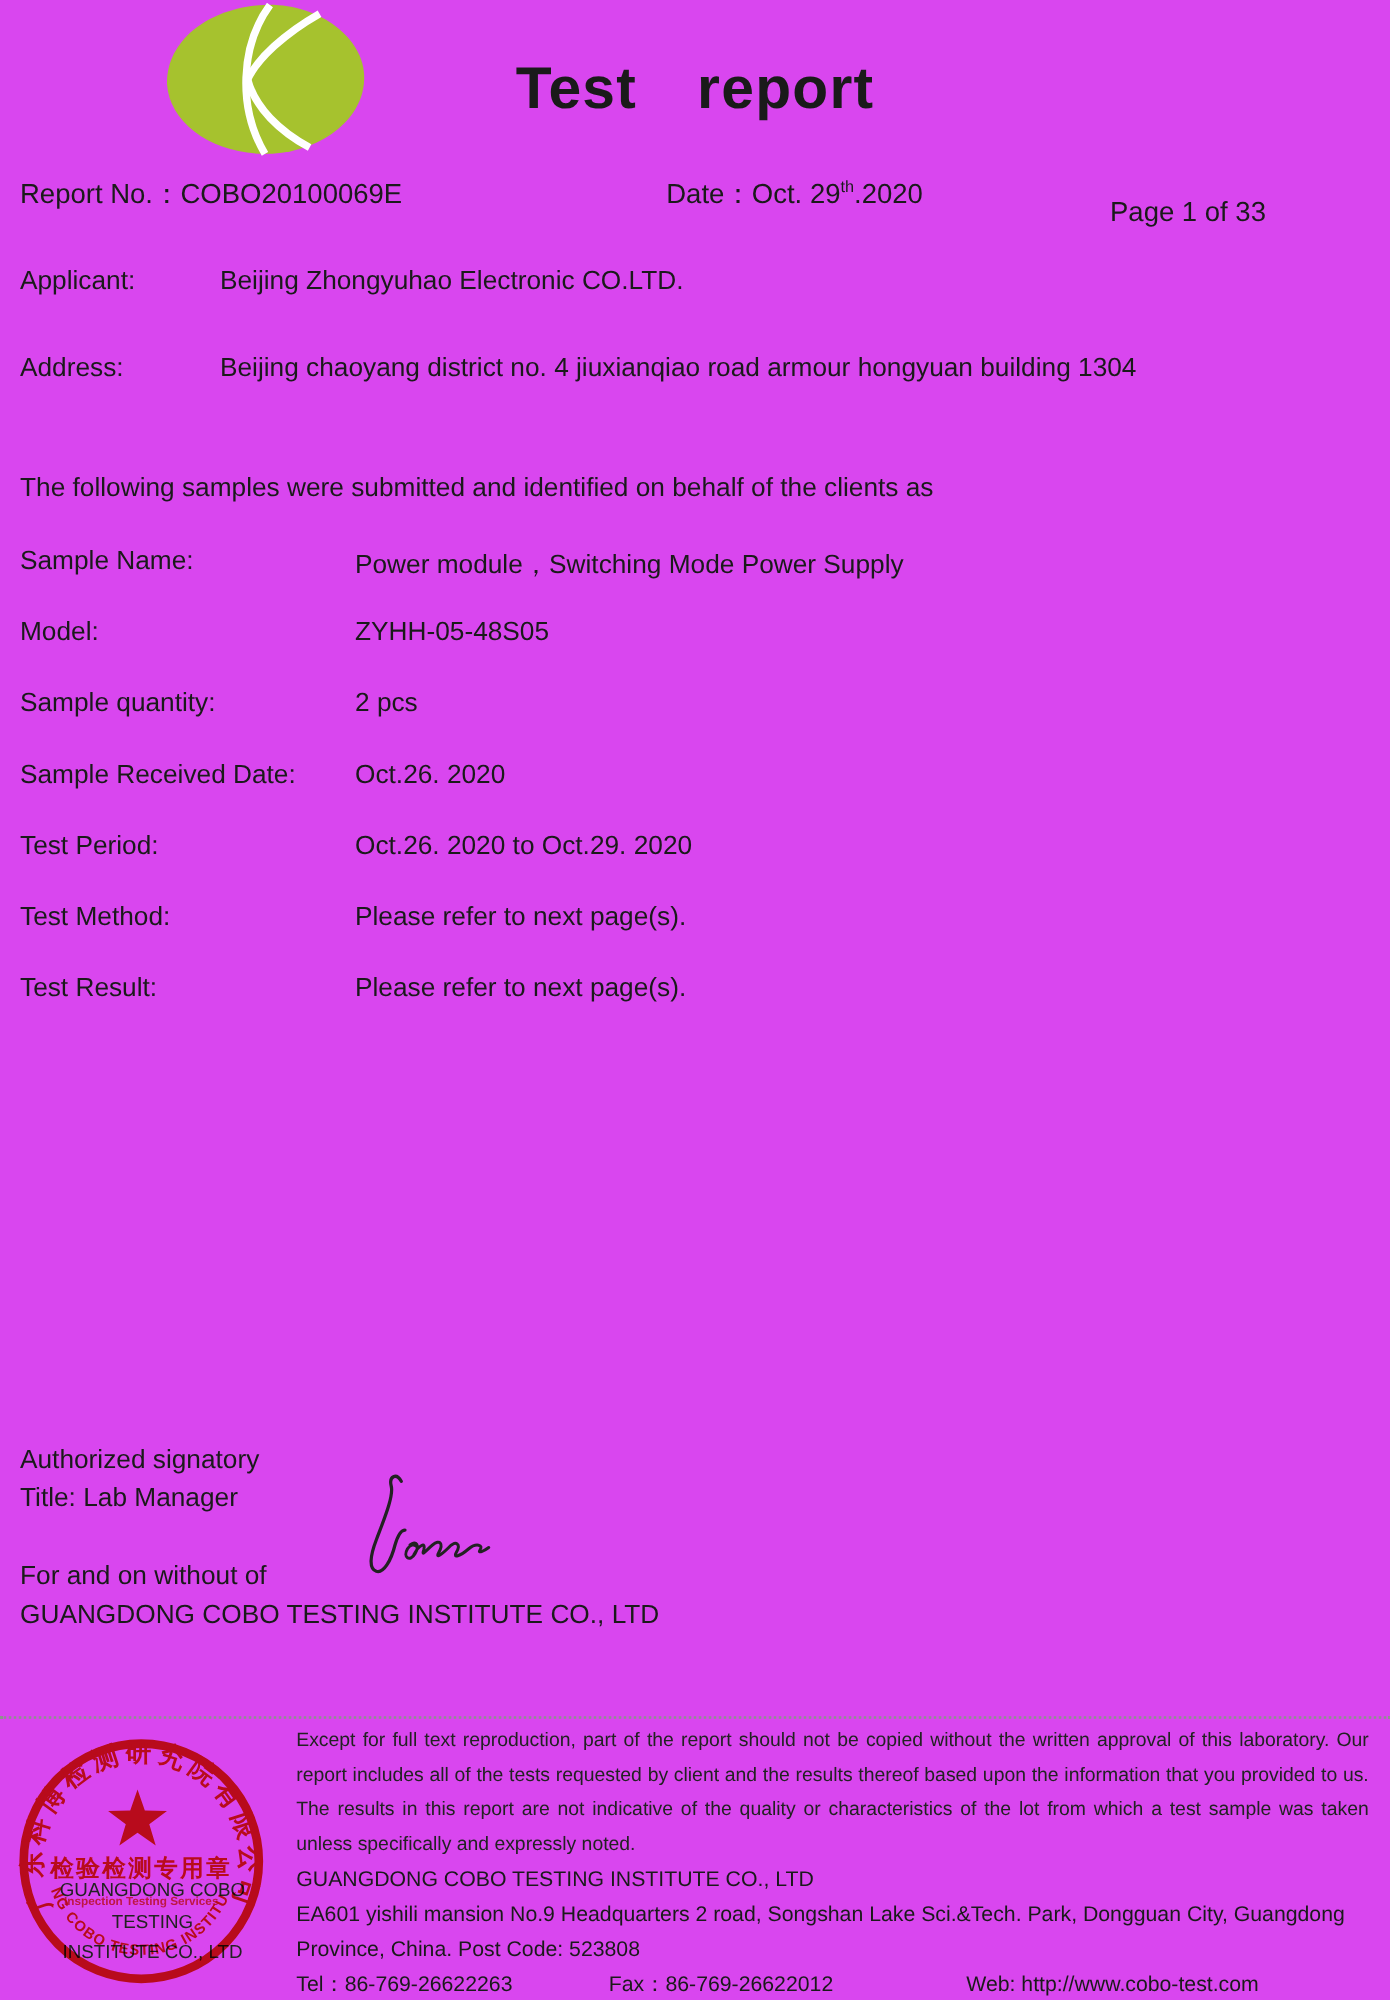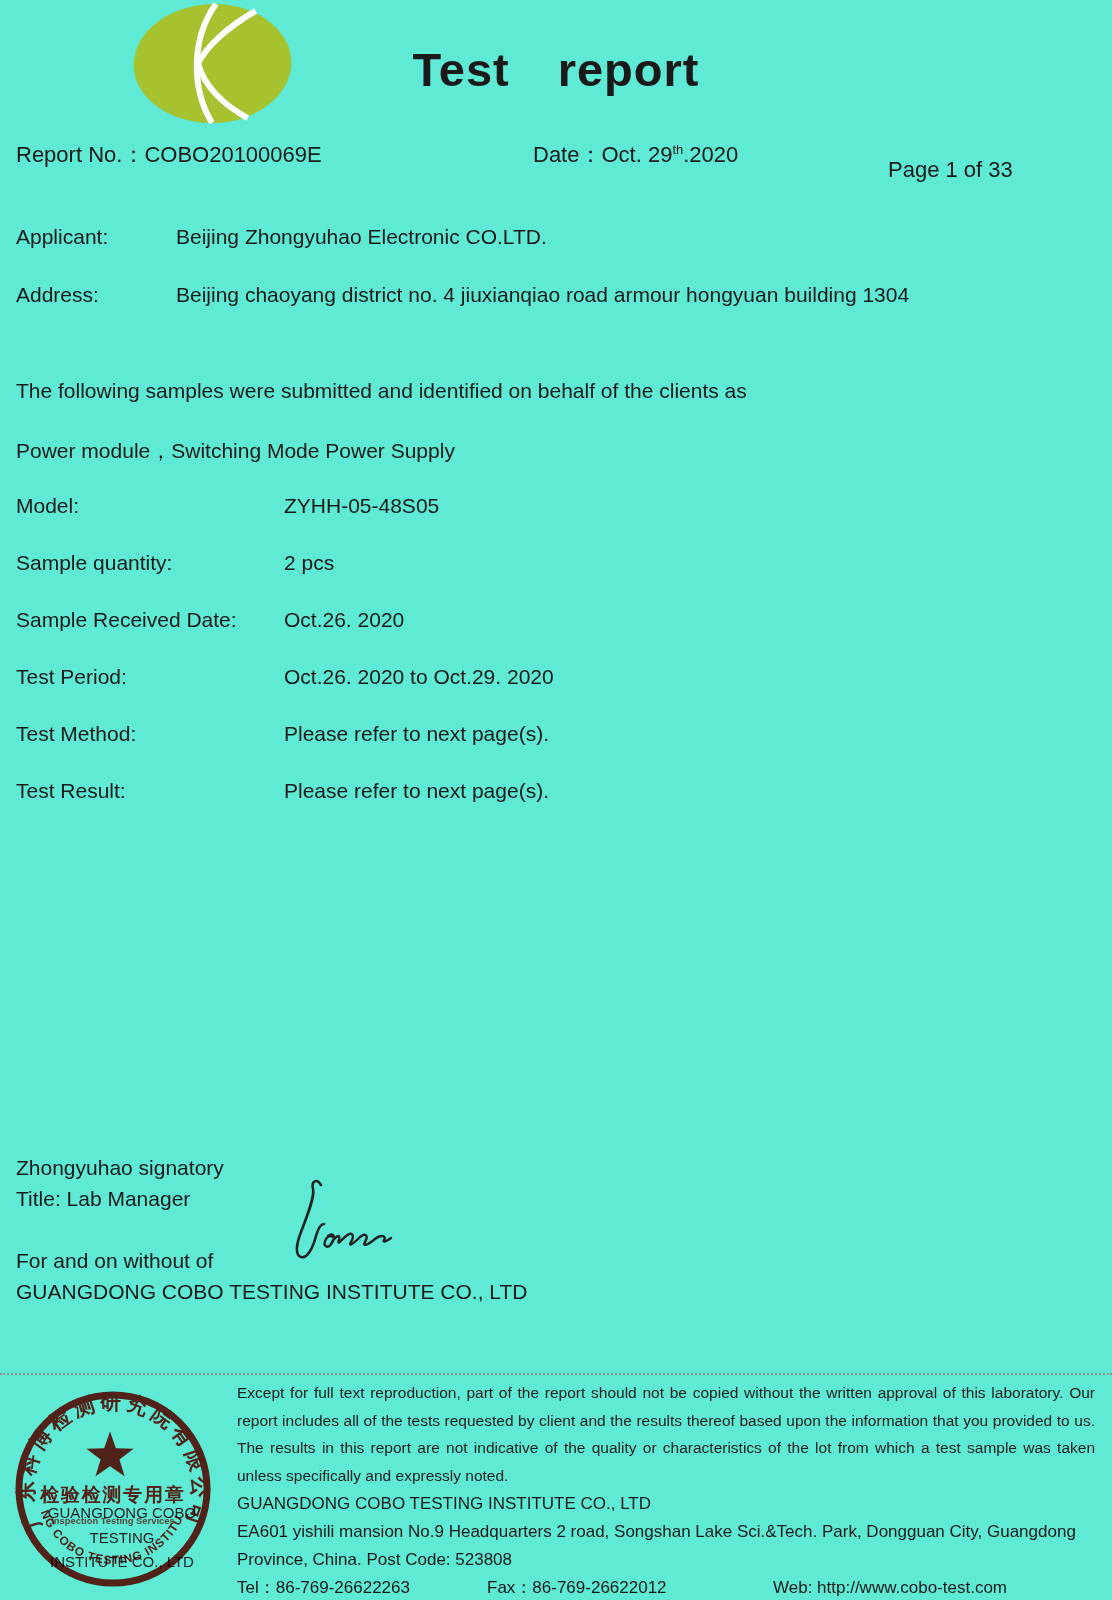--- a/index.html
+++ b/index.html
@@ -1,17 +1,17 @@
 <!DOCTYPE html>
 <html><head>
 <meta charset="utf-8">
 <style>
   html,body { margin:0; padding:0; background:#ffffff; }
   .page {
-    position:relative; width:1112px; height:1600px; background:#5eead4;
+    position:relative; width:1112px; height:1600px; background:#d946ef;
     font-family:"Liberation Sans","DejaVu Sans",sans-serif; color:#1a1a1a;
     overflow:hidden;
   }
 
   .logo-svg { position:absolute; left:126px; top:2px; width:170px; height:124px; }
 
   .doc-title {
     position:absolute; left:0; top:42px; width:1112px; text-align:center;
     font-size:47px; font-weight:bold; letter-spacing:1px;
   }
@@ -69,32 +69,33 @@
   <div class="doc-title">
     <span class="w1">Test</span><span class="w2">report</span>
   </div>
 
   <div class="hdr-row">
     <span class="report-no">Report No.：COBO20100069E</span>
     <span class="date"><span>Date：Oct. 29</span><sup>th</sup><span>.2020</span></span>
     <span class="pageinfo">Page 1 of 33</span>
   </div>
 
-  <div class="kv" style="top:225px">
+  <div class="kv" style="top:213px">
     <span class="lbl1">Applicant:</span>
     <span class="val">Beijing Zhongyuhao Electronic CO.LTD.</span>
   </div>
   <div class="kv" style="top:283px">
     <span class="lbl1">Address:</span>
     <span class="val">Beijing chaoyang district no. 4 jiuxianqiao road armour hongyuan building 1304</span>
   </div>
 
   <div class="intro">The following samples were submitted and identified on behalf of the clients as</div>
 
   <div class="kv" style="top:437px">
+    <span class="lbl2">Sample Name:</span>
     <span class="val">Power module，Switching Mode Power Supply</span>
   </div>
   <div class="kv" style="top:494px">
     <span class="lbl2">Model:</span>
     <span class="val">ZYHH-05-48S05</span>
   </div>
   <div class="kv" style="top:551px">
     <span class="lbl2">Sample quantity:</span>
     <span class="val">2 pcs</span>
   </div>
@@ -108,21 +109,21 @@
   </div>
   <div class="kv" style="top:722px">
     <span class="lbl2">Test Method:</span>
     <span class="val">Please refer to next page(s).</span>
   </div>
   <div class="kv" style="top:779px">
     <span class="lbl2">Test Result:</span>
     <span class="val">Please refer to next page(s).</span>
   </div>
 
-  <div class="sig-line" style="top:1156px">Zhongyuhao signatory</div>
+  <div class="sig-line" style="top:1156px">Authorized signatory</div>
   <div class="sig-line" style="top:1187px">Title: Lab Manager</div>
 
   <svg class="sig-svg" viewBox="0 0 120 86">
     <title>Sam</title>
     <path d="M 34,7 C 30,0 24,3 26,11 C 28,19 20,38 14,54 C 9,67 8,77 14,79 C 20,81 26,70 29,58 C 31,51 34,46 37,46" fill="none" stroke="#222222" stroke-width="2.6" stroke-linecap="round"></path>
     <path d="M 41,58 C 46,54 49,58 45,65 C 41,72 35,68 39,61 C 41,58 44,57 46,59
              M 44,66 C 48,58 54,55 52,62 C 50,68 54,62 59,58 C 65,53 68,57 64,64 C 61,69 66,66 72,60
              C 78,54 82,57 78,64 C 75,69 81,67 88,61 C 94,56 100,58 97,62 C 95,65 100,63 104,60" fill="none" stroke="#222222" stroke-width="2.4" stroke-linecap="round"></path>
   </svg>
 

